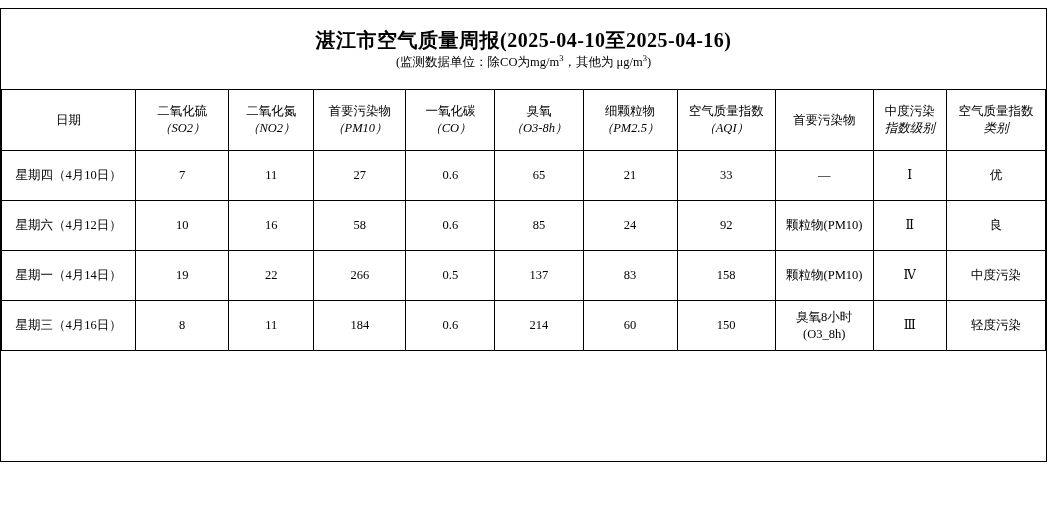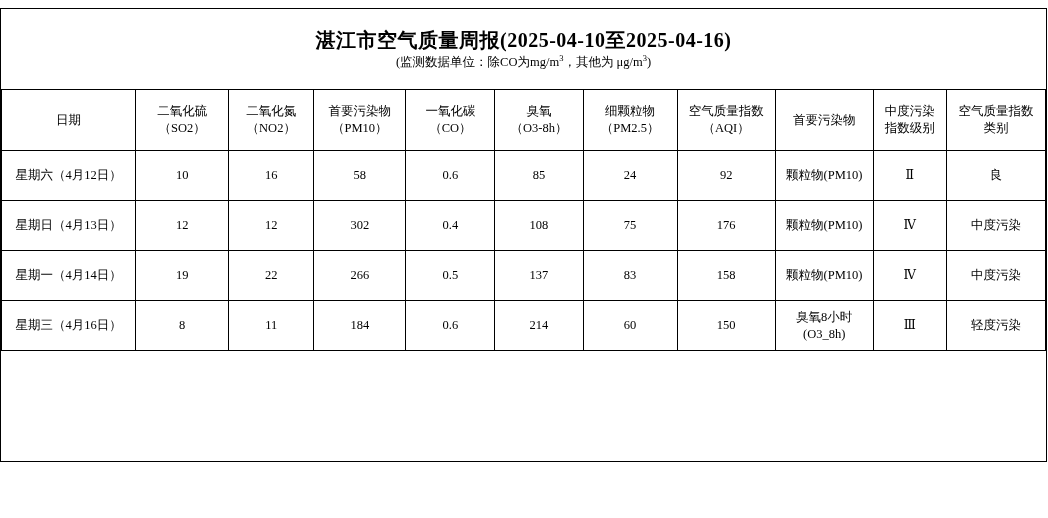--- a/index.html
+++ b/index.html
@@ -76,21 +76,21 @@
   }
   table.aq thead th {
     height: 56px;
     font-weight: normal;
   }
   table.aq tbody td {
     height: 45px;
     font-weight: normal;
   }
   .hdr-line1 { display: block; }
-  .hdr-line2 { display: block; }
+  .hdr-line2 { display: block; font-style: italic; }
   .two-line { display: block; }
   .col-date  { width: 134px; }
   .col-so2   { width: 93px; }
   .col-no2   { width: 85px; }
   .col-pm10  { width: 92px; }
   .col-co    { width: 89px; }
   .col-o3    { width: 88px; }
   .col-pm25  { width: 94px; }
   .col-aqi   { width: 98px; }
   .col-prim  { width: 98px; }
@@ -165,52 +165,52 @@
           <span class="hdr-line2">指数级别</span>
         </th>
         <th>
           <span class="hdr-line1">空气质量指数</span>
           <span class="hdr-line2">类别</span>
         </th>
       </tr>
     </thead>
     <tbody>
       <tr>
+        <td>星期四（4月10日）</td>
+        <td>7</td>
+        <td>11</td>
+        <td>27</td>
+        <td>0.6</td>
+        <td>65</td>
+        <td>21</td>
+        <td>33</td>
+        <td>
+          <span class="two-line">—</span>
+          <span class="two-line"></span>
+        </td>
+        <td>Ⅰ</td>
+        <td>优</td>
+      </tr>
+      <tr>
         <td>星期六（4月12日）</td>
         <td>10</td>
         <td>16</td>
         <td>58</td>
         <td>0.6</td>
         <td>85</td>
         <td>24</td>
         <td>92</td>
         <td>
           <span class="two-line">颗粒物(PM10)</span>
           <span class="two-line"></span>
         </td>
         <td>Ⅱ</td>
         <td>良</td>
       </tr>
       <tr>
-        <td>星期日（4月13日）</td>
-        <td>12</td>
-        <td>12</td>
-        <td>302</td>
-        <td>0.4</td>
-        <td>108</td>
-        <td>75</td>
-        <td>176</td>
-        <td>
-          <span class="two-line">颗粒物(PM10)</span>
-          <span class="two-line"></span>
-        </td>
-        <td>Ⅳ</td>
-        <td>中度污染</td>
-      </tr>
-      <tr>
         <td>星期一（4月14日）</td>
         <td>19</td>
         <td>22</td>
         <td>266</td>
         <td>0.5</td>
         <td>137</td>
         <td>83</td>
         <td>158</td>
         <td>
           <span class="two-line">颗粒物(PM10)</span>

